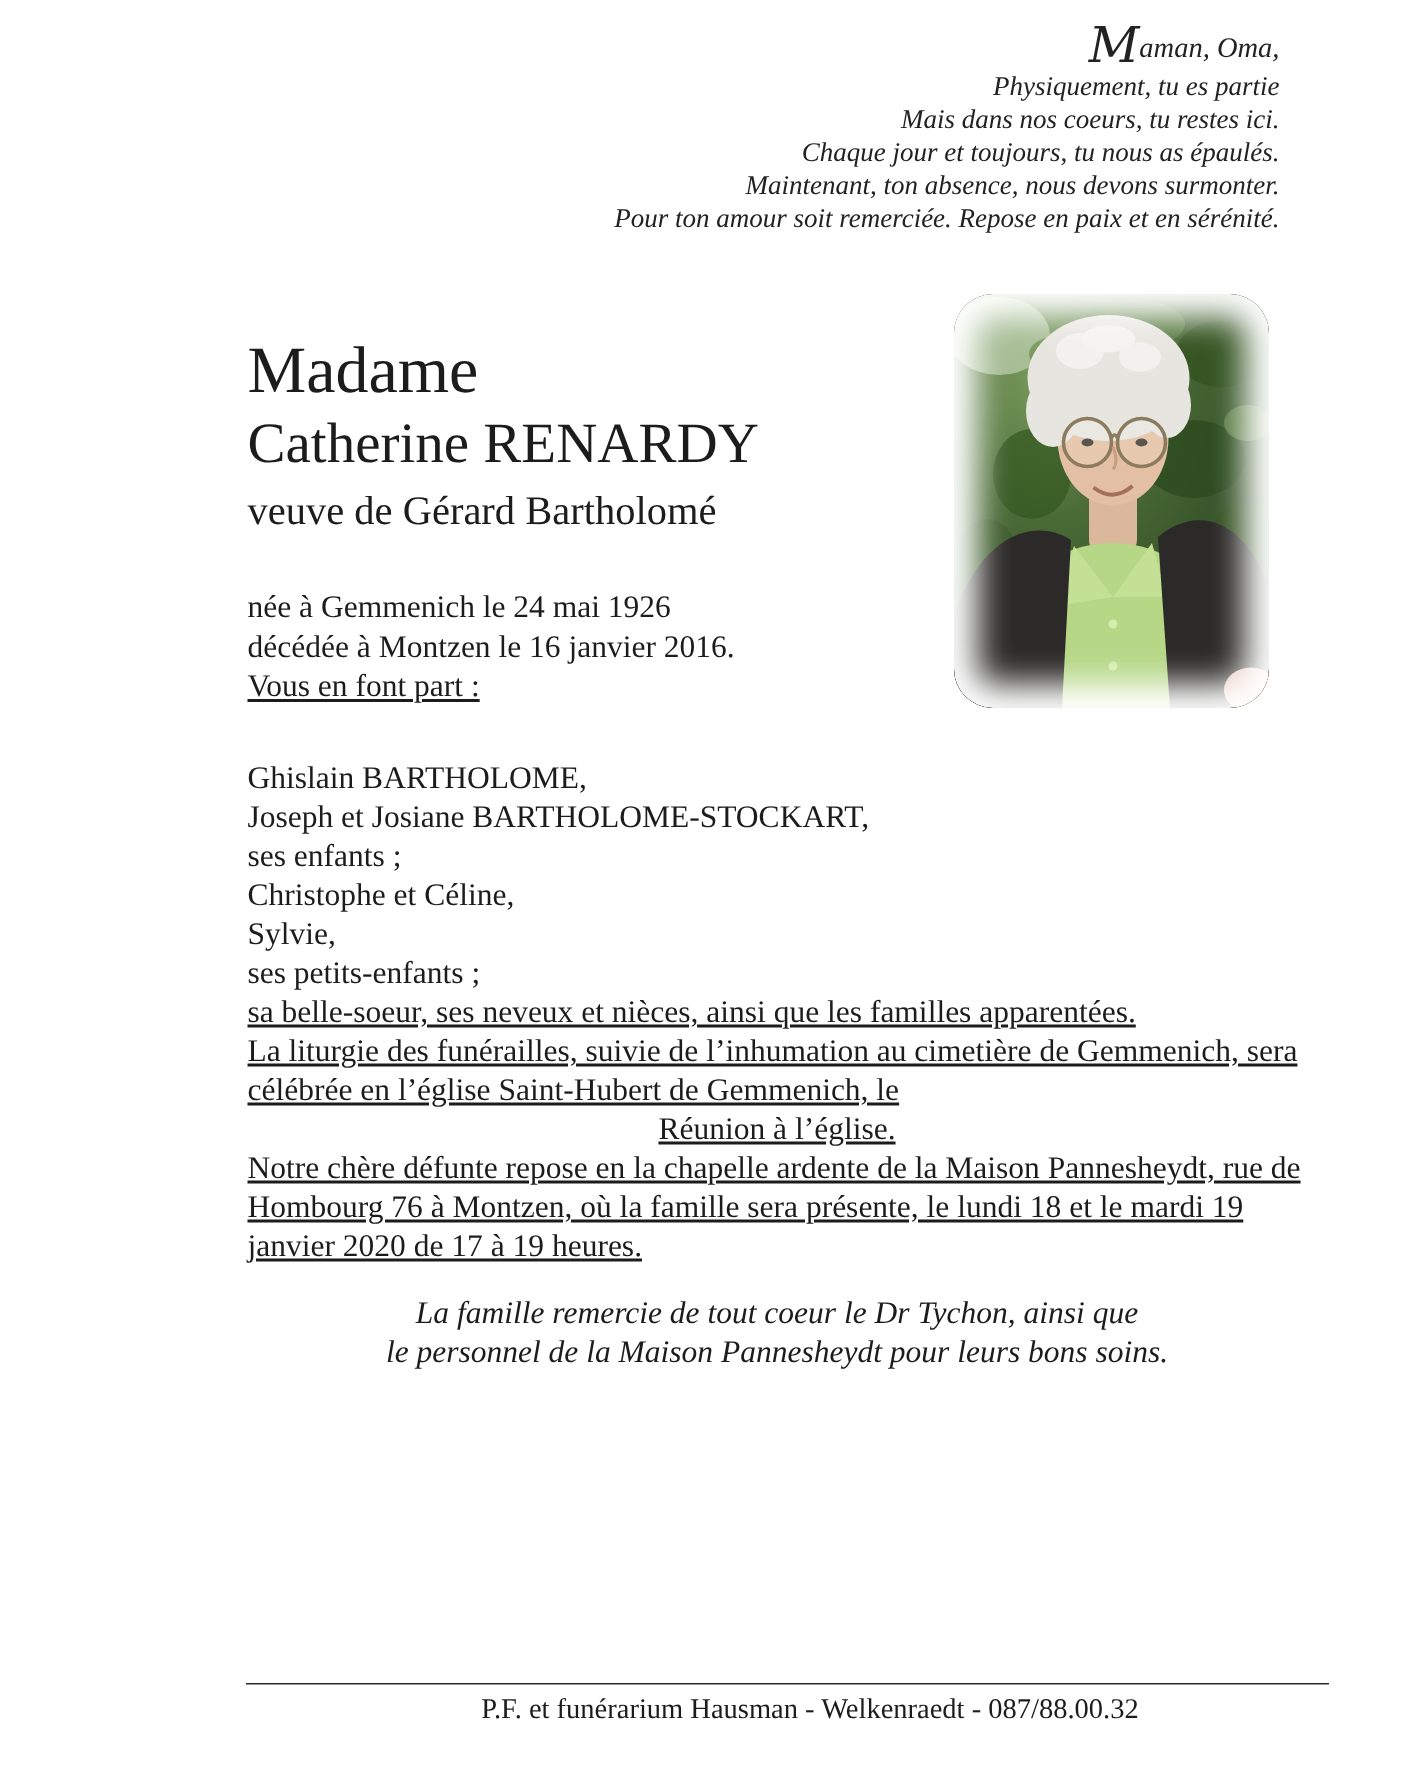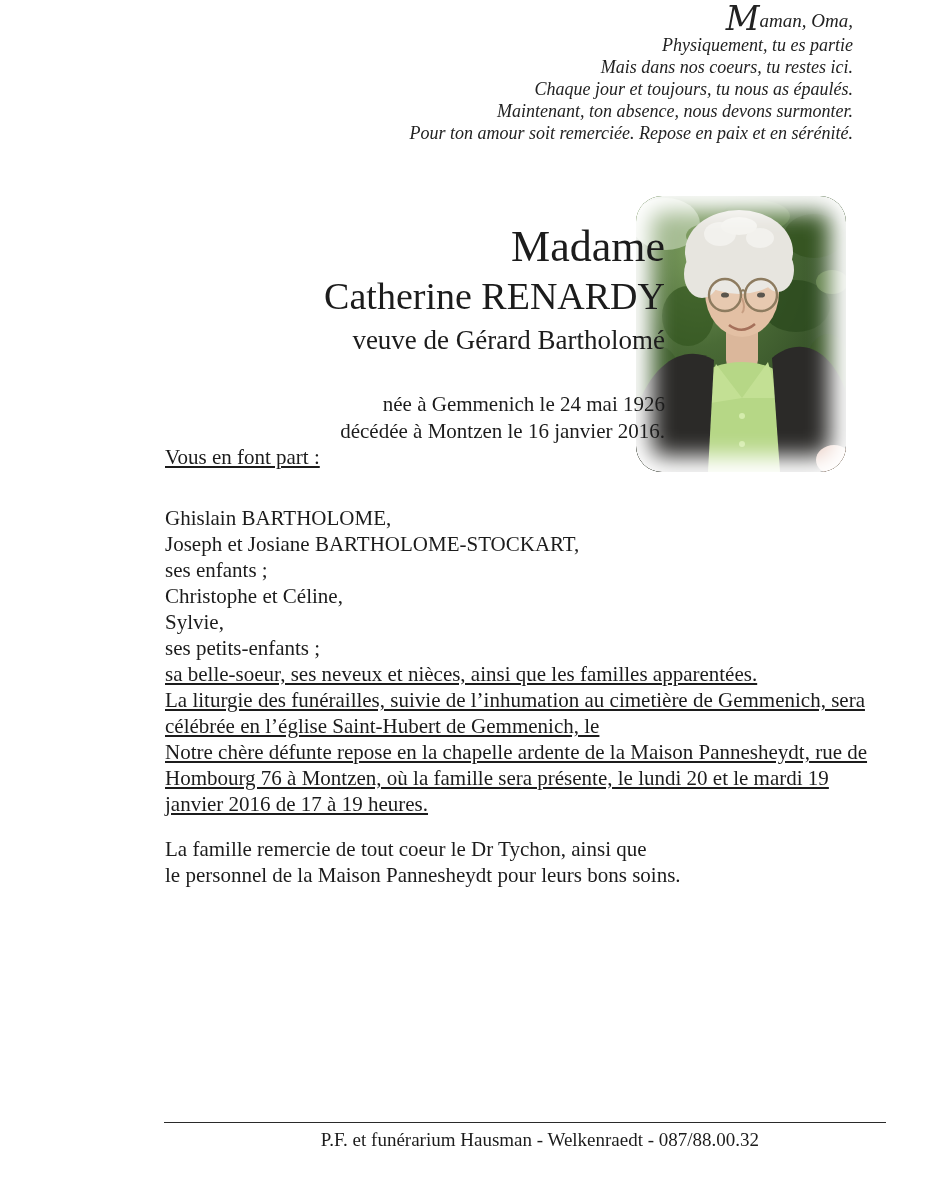--- a/index.html
+++ b/index.html
@@ -6,21 +6,21 @@
   .page{
     position:relative;
     width:947px;height:1177px;
     background:#ffffff;
     font-family:"Liberation Serif","DejaVu Serif",serif;
     color:#1c1c1c;
     overflow:hidden;
   }
   
   .epigraph{
-    position:absolute;top:8px;right:94px;
+    position:absolute;top:20px;right:94px;
     text-align:right;font-style:italic;
     font-size:18px;line-height:22px;
     color:#222;
   }
   .epigraph .lead{font-size:19px;line-height:26px;}
   .lead-m{
     font-family:"DejaVu Serif",serif;
     font-size:33px;line-height:0;vertical-align:-3px;
   }
   
@@ -30,21 +30,21 @@
   }
   .photo::after{
     content:"";position:absolute;inset:0;border-radius:26px;
     box-shadow:inset 0 0 22px 16px #ffffff;
     pointer-events:none;
   }
   .photo svg{display:block;}
   
   .title-block{
     position:absolute;left:165px;top:222px;width:500px;
-    text-align:right;
+    text-align:left;
   }
   .t-madame{font-size:44px;line-height:1.12;}
   .t-name{font-size:38px;line-height:1.1;margin-top:5px;}
   .t-veuve{font-size:27px;line-height:1.1;margin-top:8px;}
   .t-birth{font-size:21px;line-height:1.15;margin-top:36px;}
   .t-death{font-size:21px;line-height:1.15;margin-top:3px;}
   
   .body{
     position:absolute;left:165px;top:444px;width:706px;
     font-size:21px;line-height:26px;
@@ -54,21 +54,21 @@
   .mt-names{margin-top:35px;}
   .right-label{}
   .relatives{margin-top:22px;}
   .liturgy{margin-top:20px;}
   .center{text-align:center;}
   .bold{font-weight:bold;}
   .date-line{margin-top:14px;}
   .meeting-line{margin-top:14px;}
   .vigil{margin-top:11px;}
   .repose{margin-top:10px;}
-  .thanks{margin-top:19px;}
+  .thanks{margin-top:19px;font-style:italic;text-align:center;}
   
   .rule{
     position:absolute;left:164px;top:1122px;width:722px;
     border-top:1.5px solid #2a2a2a;
   }
   .footer{
     position:absolute;left:179px;top:1128px;width:722px;
     text-align:center;font-size:19px;line-height:24px;
   }
 </style>
@@ -159,23 +159,24 @@
       <div>Christophe et Céline,</div>
       <div>Sylvie,</div>
     </div>
     <div class="right-label">ses petits-enfants ;</div>
 
     <p class="relatives">sa belle-soeur, ses neveux et nièces, ainsi que les familles apparentées.</p>
 
     <p class="liturgy">La liturgie des funérailles, suivie de l’inhumation au cimetière de Gemmenich, sera célébrée en l’église Saint-Hubert de Gemmenich, le</p>
 
 
+    <p class="center meeting-line">Réunion à l’église.</p>
 
 
-    <p class="repose">Notre chère défunte repose en la chapelle ardente de la Maison Pannesheydt, rue de Hombourg 76 à Montzen, où la famille sera présente, le lundi 20 et le mardi 19 janvier 2016 de 17 à 19 heures.</p>
+    <p class="repose">Notre chère défunte repose en la chapelle ardente de la Maison Pannesheydt, rue de Hombourg 76 à Montzen, où la famille sera présente, le lundi 18 et le mardi 19 janvier 2020 de 17 à 19 heures.</p>
 
     <div class="thanks">
       <div>La famille remercie de tout coeur le Dr Tychon, ainsi que</div>
       <div>le personnel de la Maison Pannesheydt pour leurs bons soins.</div>
     </div>
   </div>
 
   <div class="rule"></div>
   <div class="footer">P.F. et funérarium Hausman - Welkenraedt - 087/88.00.32</div>
 

